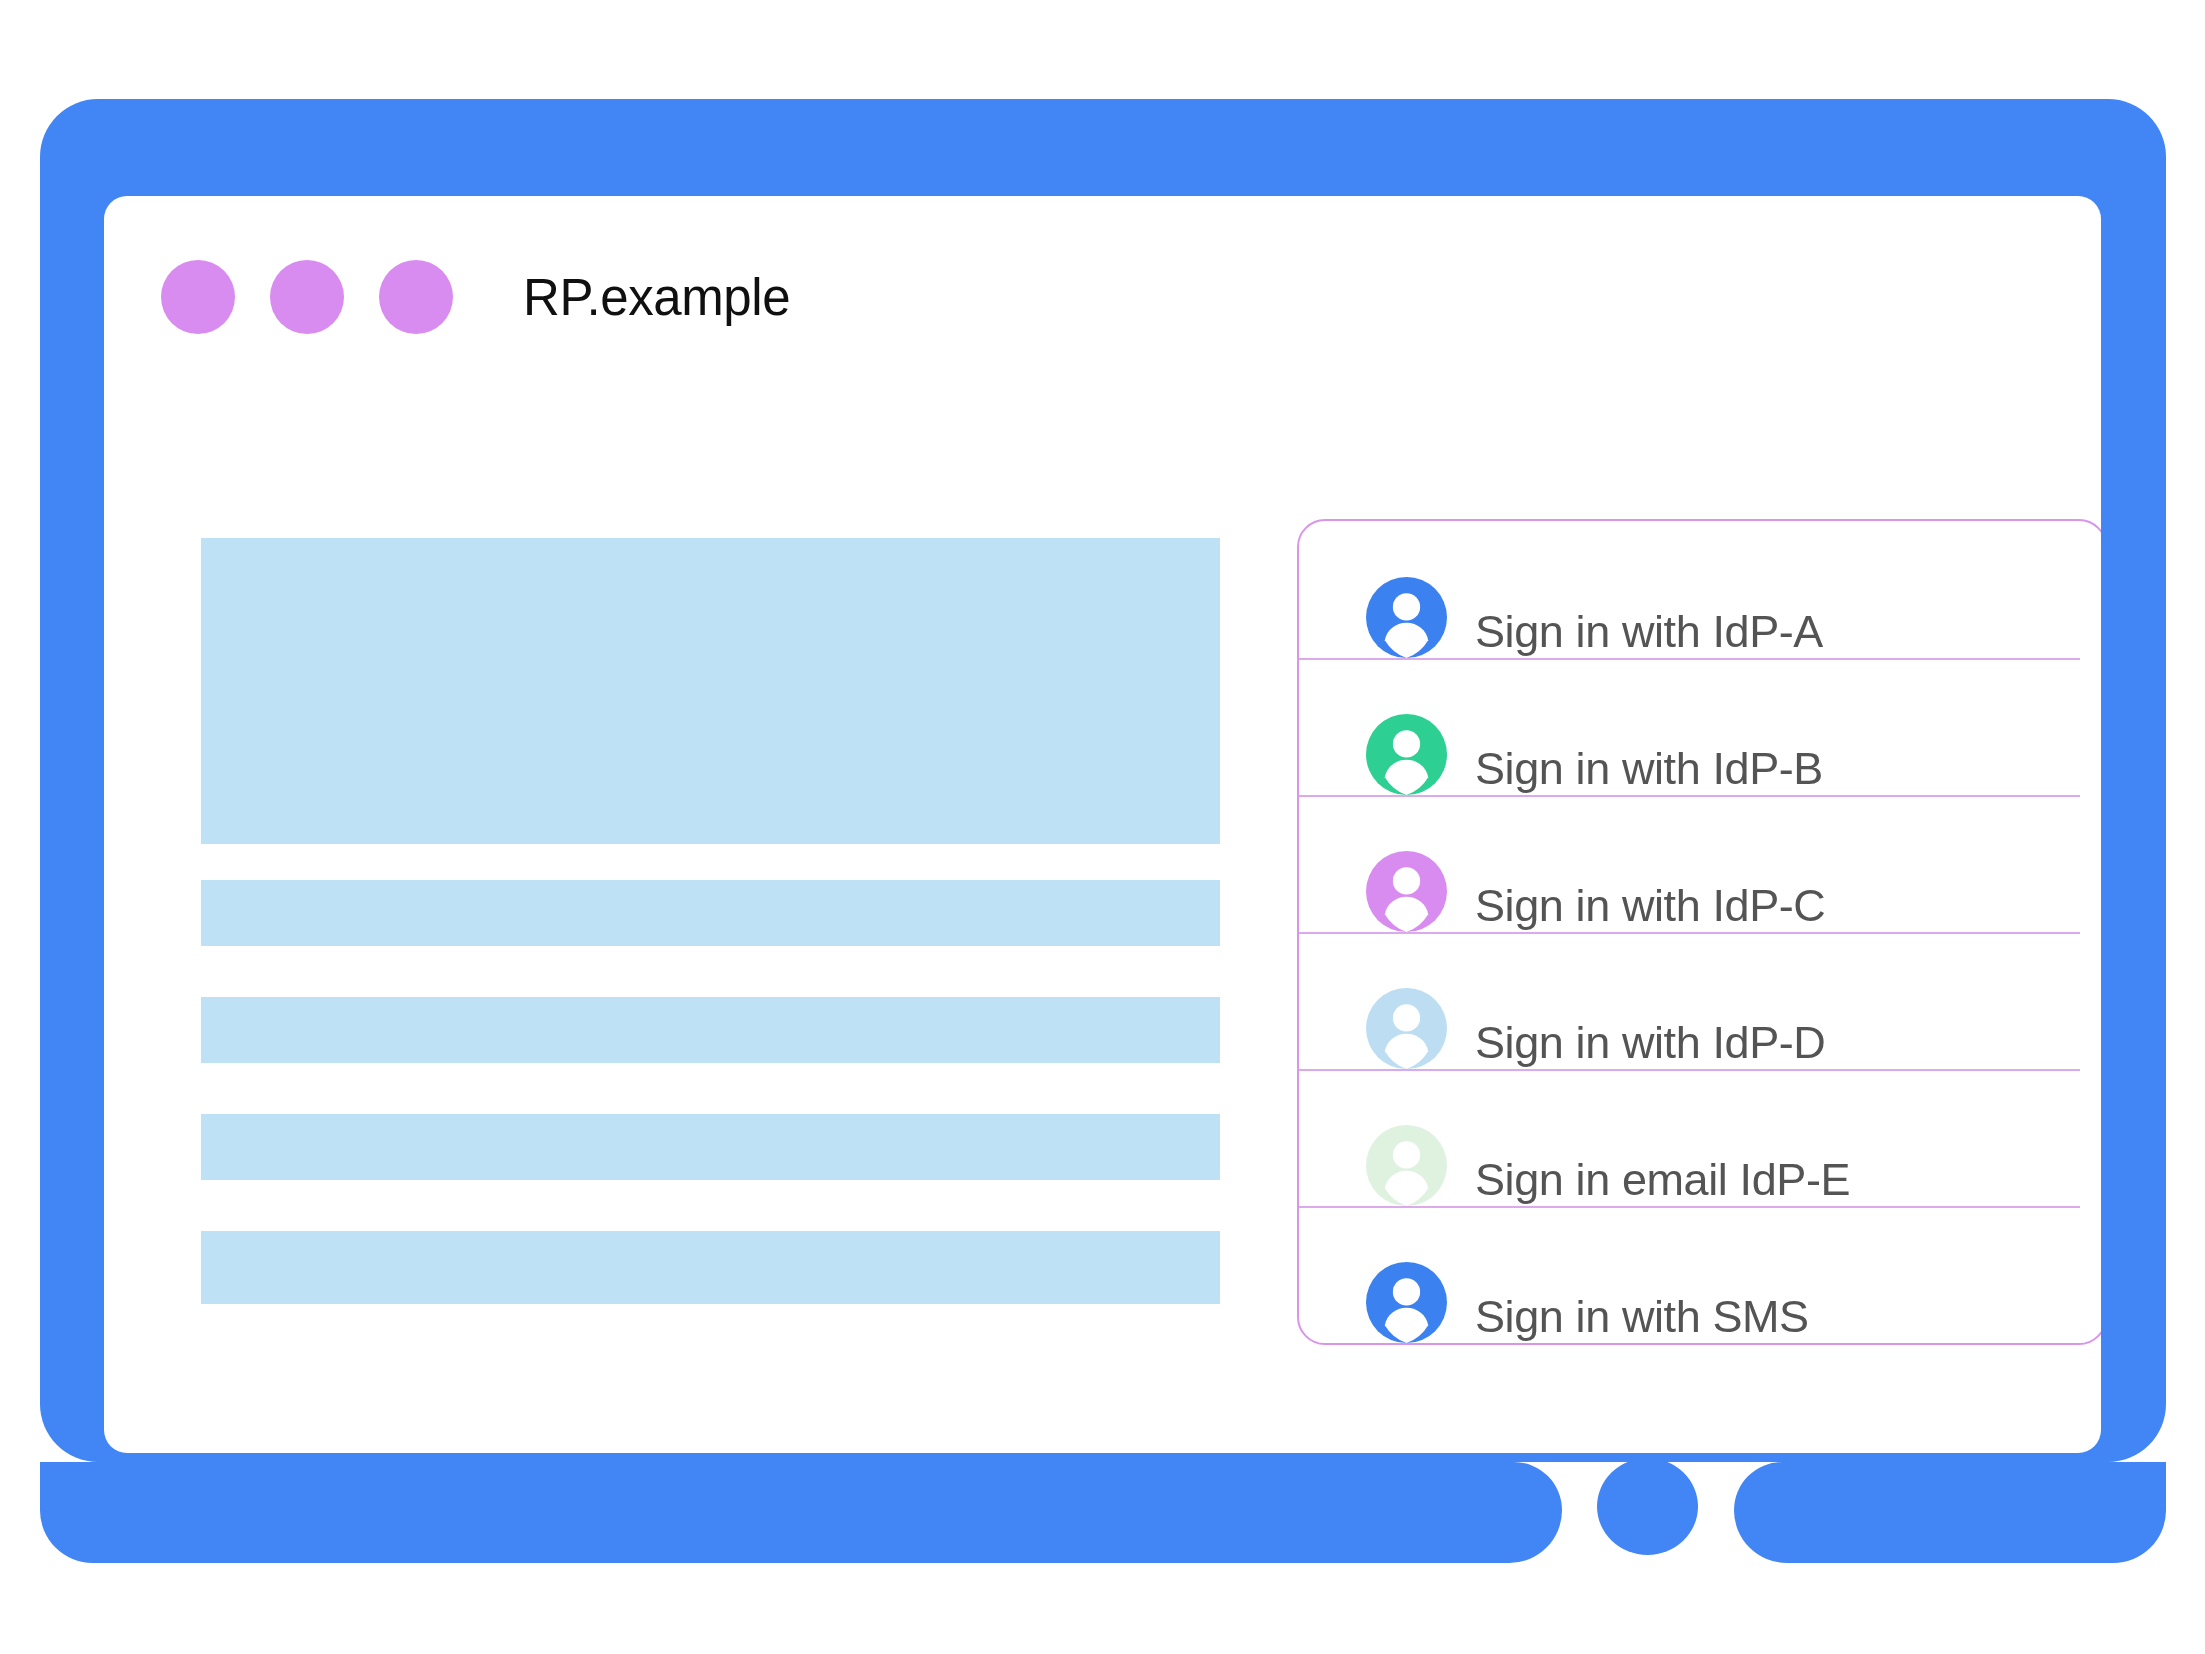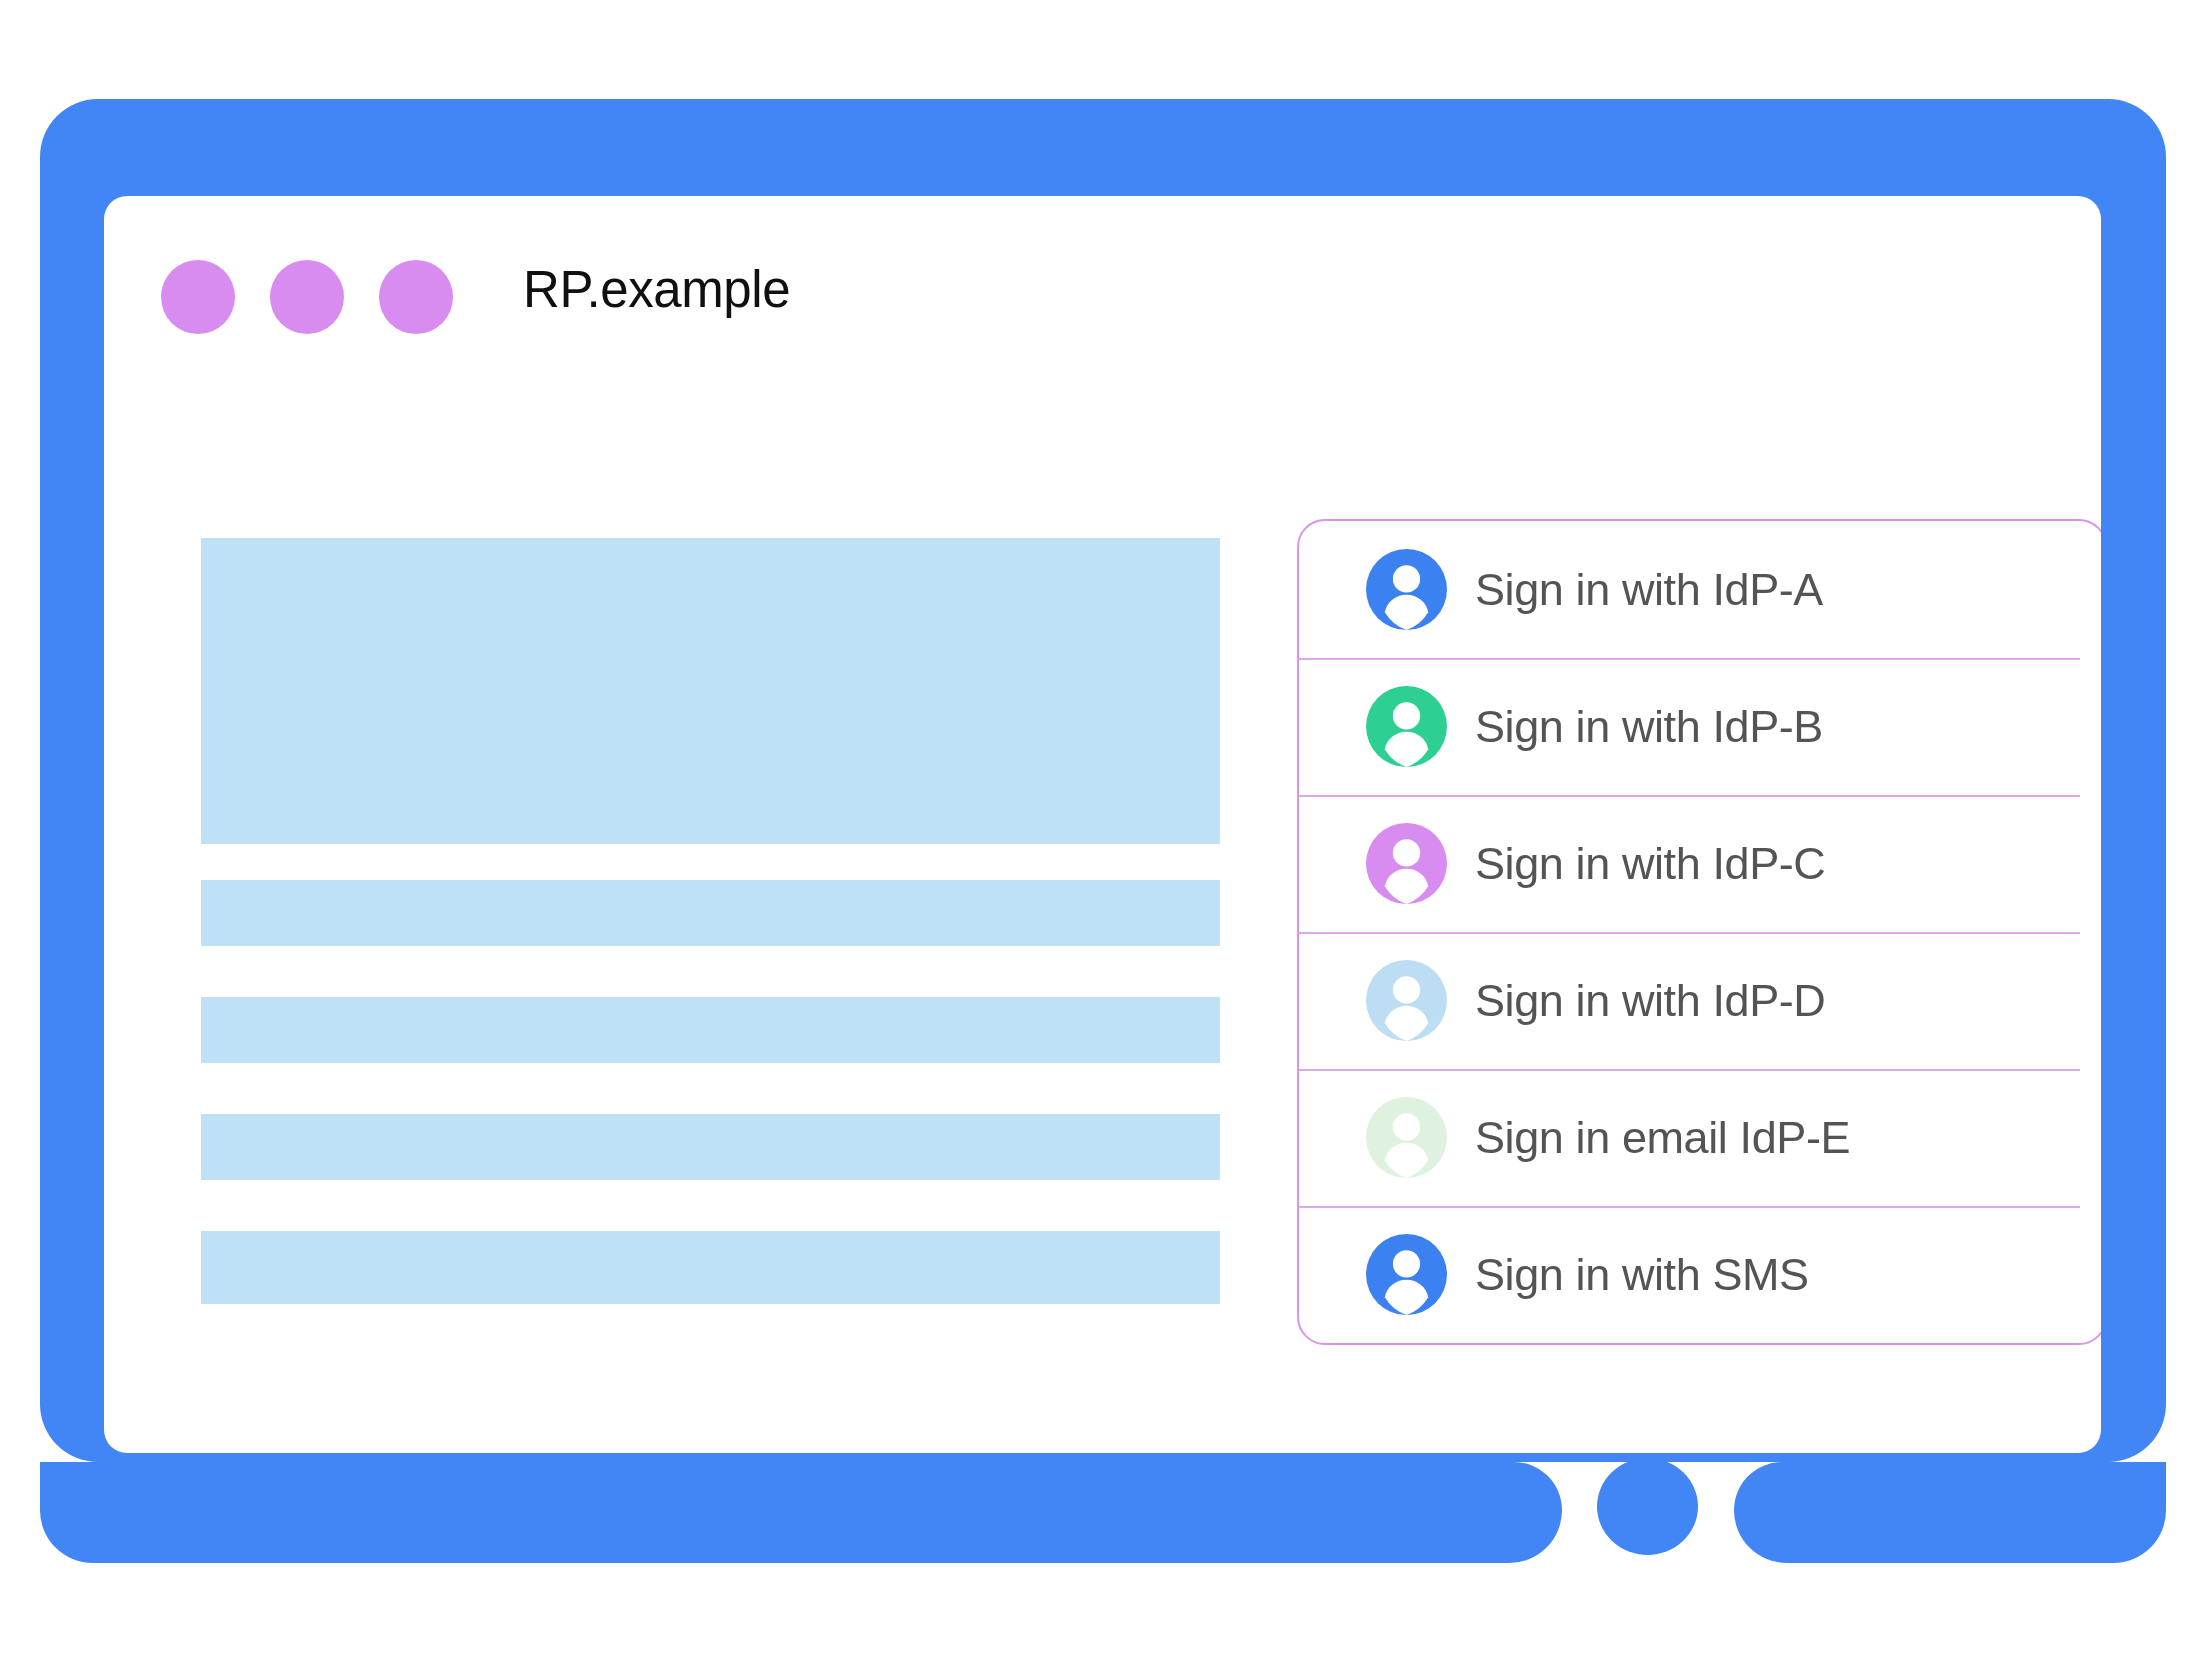--- a/index.html
+++ b/index.html
@@ -76,21 +76,21 @@
     background: #4285f4;
     border-radius: 53px 0 58px 58px;
   }
 
   
   #titlebar {
     position: absolute;
     left: 57px;
     top: 64px;
     display: flex;
-    align-items: flex-start;
+    align-items: center;
     gap: 35px;
   }
   .dot {
     width: 74px;
     height: 74px;
     border-radius: 50%;
     background: #d98cf0;
     flex: 0 0 auto;
   }
   #site-title {
@@ -124,21 +124,21 @@
     left: 1193px;
     top: 323px;
     width: 810px;
     border: 2.6px solid #d995ea;
     border-radius: 28px;
     background: #ffffff;
     box-sizing: border-box;
   }
   .signin-item {
     display: flex;
-    align-items: center;
+    align-items: flex-end;
     height: 137px;
     padding-left: 67px;
     box-sizing: border-box;
     position: relative;
     background: transparent;
   }
   .signin-item + .signin-item::before {
     content: "";
     position: absolute;
     left: 0;

